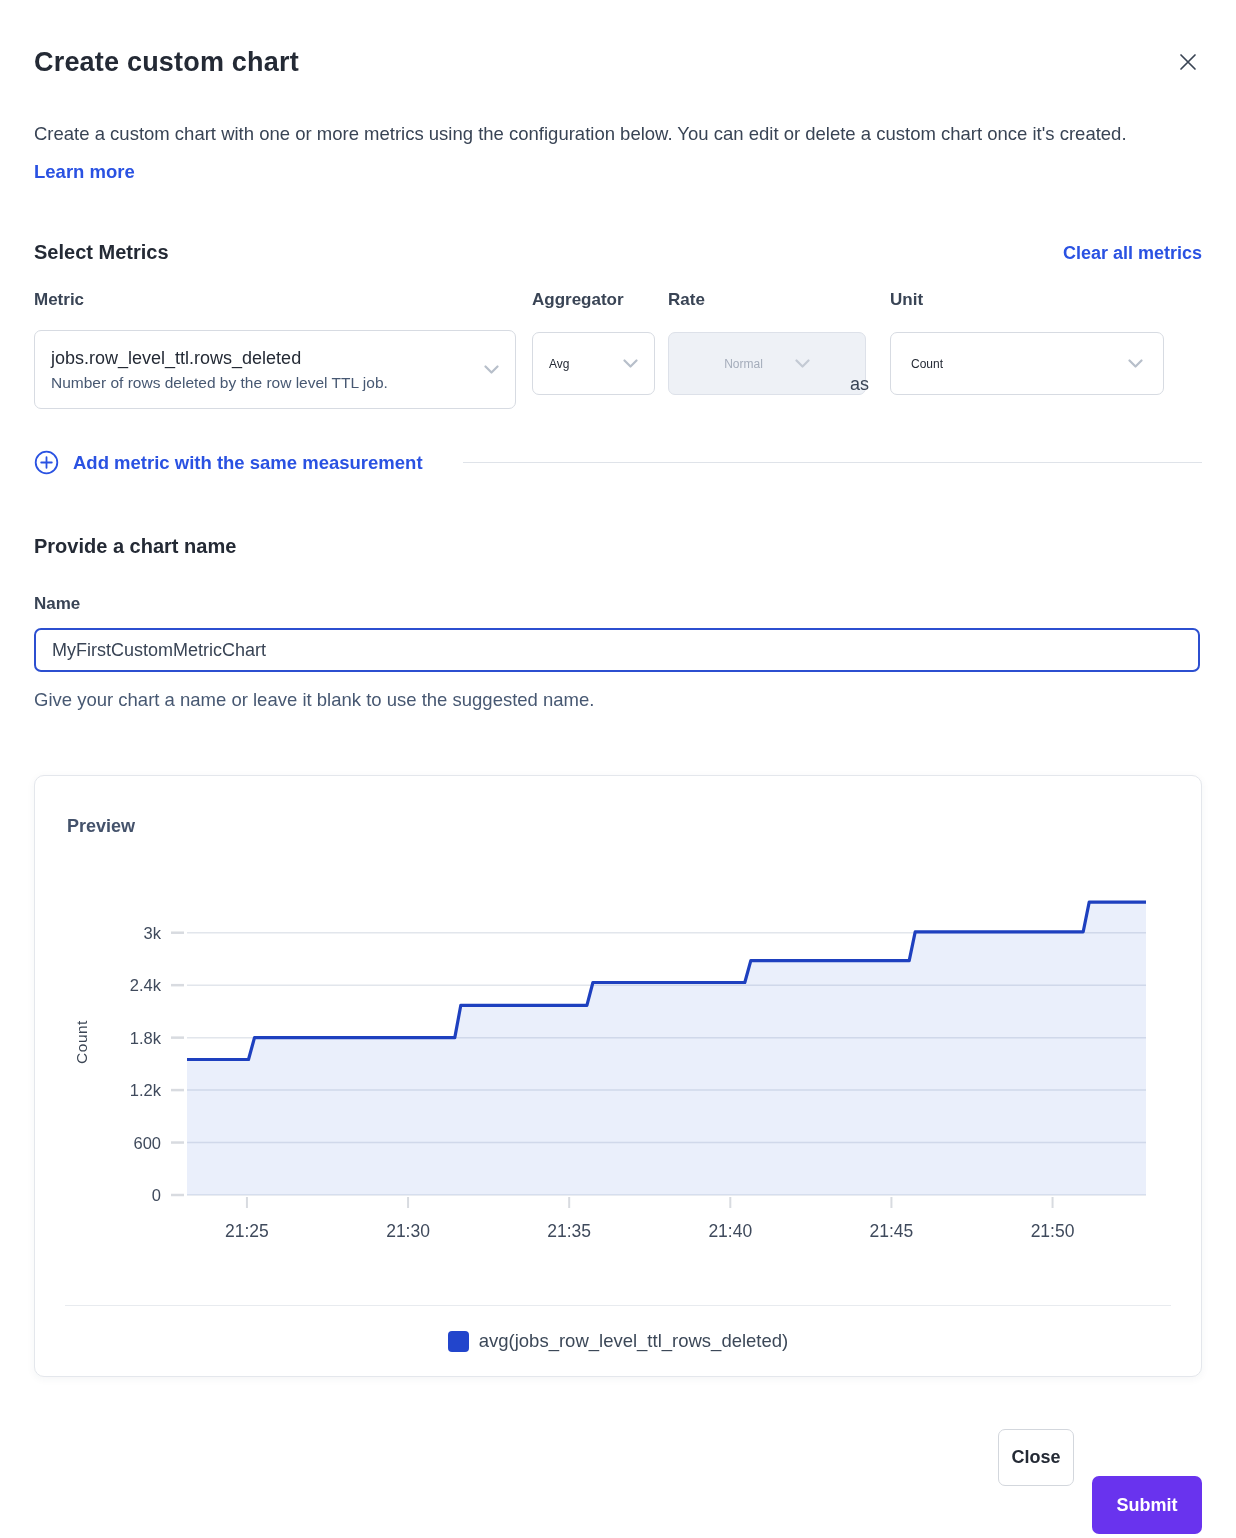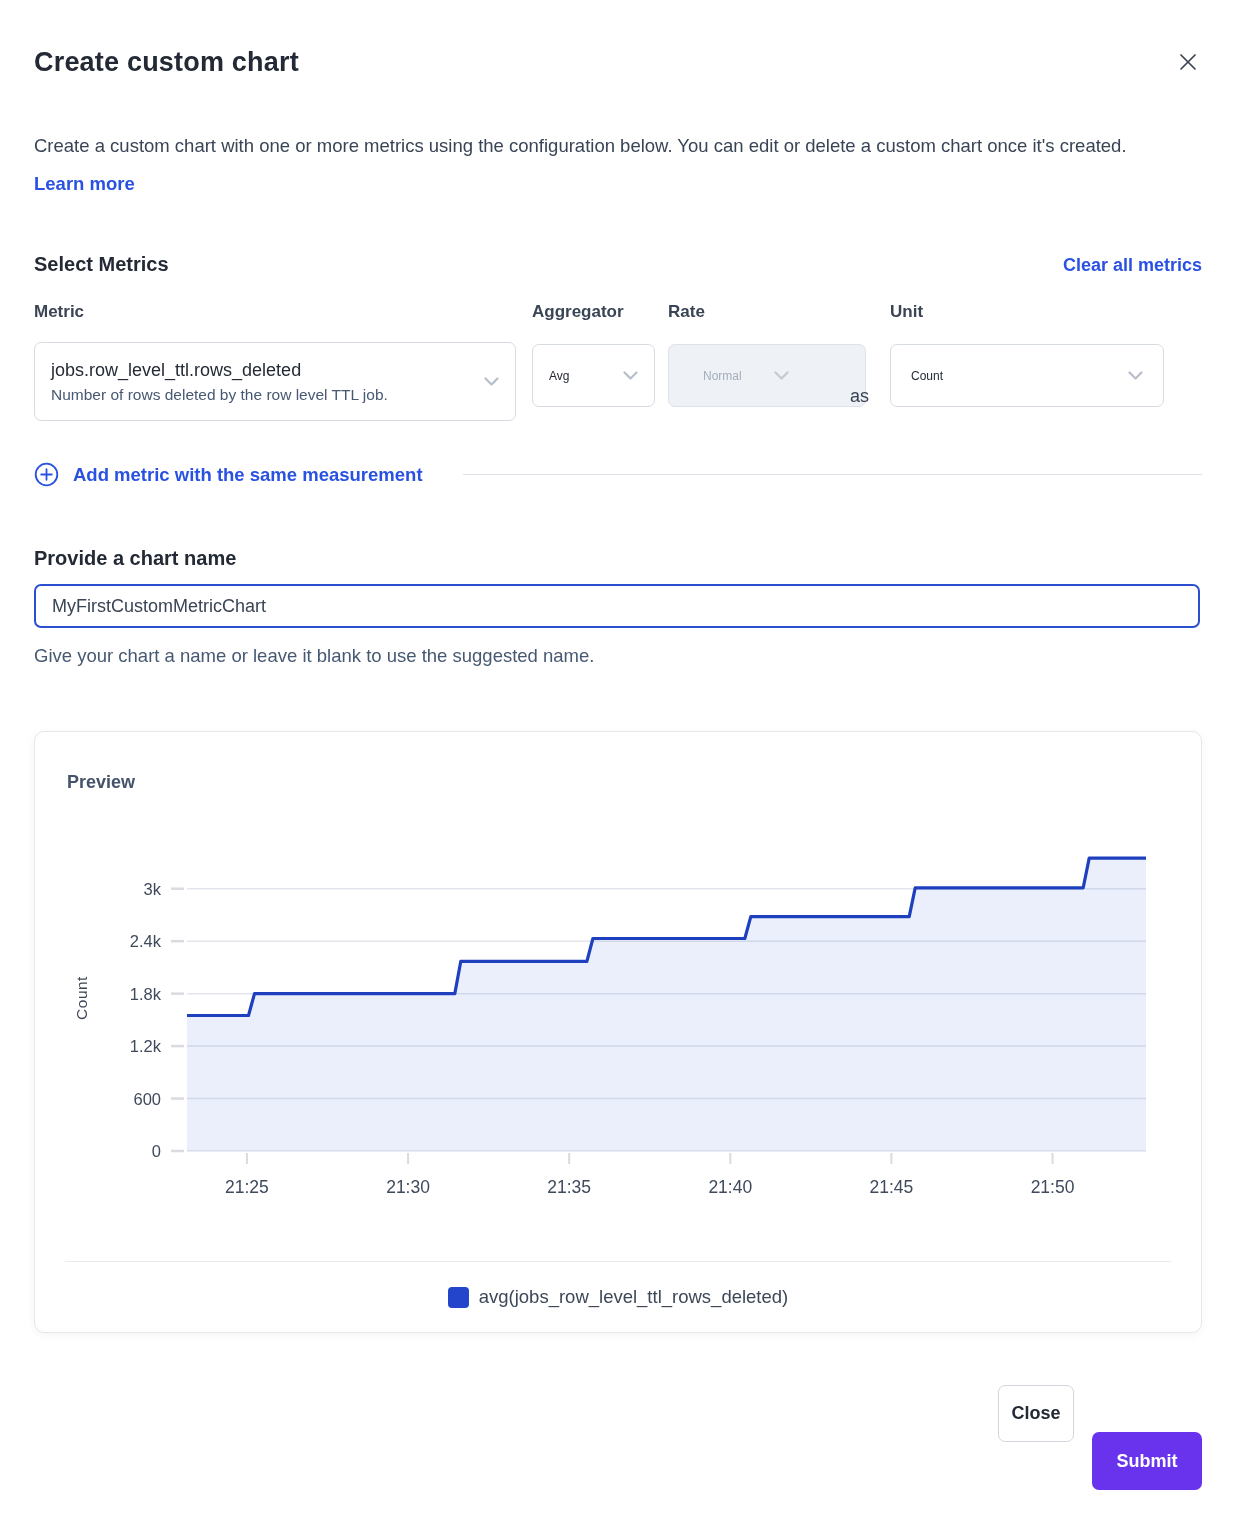--- a/index.html
+++ b/index.html
@@ -9,21 +9,21 @@
     font-family:"Liberation Sans","DejaVu Sans",sans-serif;
     color:#394455;
   }
   .page { width:1236px; height:1538px; padding:46px 34px 0 34px; }
 
   
   .header { display:flex; align-items:center; justify-content:space-between; }
   .title { font-size:27px; font-weight:700; color:#242a35; letter-spacing:.2px; }
   .close-btn { background:none; border:none; cursor:pointer; padding:4px; margin-top:2px; }
 
-  .desc { margin-top:48px; font-size:18.5px; line-height:38px; color:#394455; max-width:1145px; }
+  .desc { margin-top:36px; font-size:18.5px; line-height:38px; color:#394455; max-width:1145px; }
   .link { color:#2a52e2; text-decoration:none; font-weight:600; cursor:pointer; }
 
   
   .section-row { margin-top:50px; display:flex; justify-content:space-between; align-items:baseline; }
   .h2 { font-size:20px; font-weight:700; color:#242a35; }
   .clear-link { font-size:18px; font-weight:700; }
 
   .fields { position:relative; margin-top:26px; height:122px; }
   .f-label { position:absolute; top:0; font-size:17px; font-weight:700; color:#394455; }
   .lbl-metric { left:0; }
@@ -34,21 +34,21 @@
   .select-box {
     position:absolute; top:40px; background:#fff;
     border:1px solid #d7dbe2; border-radius:7px;
     display:flex; align-items:center; cursor:pointer;
   }
   .sb-metric { left:0; width:482px; height:79px; padding:0 16px; }
   .metric-texts { flex:1; min-width:0; }
   .metric-main { font-size:18px; color:#242a35; }
   .metric-sub { font-size:15.5px; color:#475872; margin-top:5px; }
   .sb-agg { left:498px; width:123px; height:63px; padding:0 16px; justify-content:space-between; top:42px; }
-  .sb-rate { left:634px; width:198px; height:63px; padding:0 34px; justify-content:flex-start; top:42px;
+  .sb-rate { left:634px; width:198px; height:63px; padding:0 34px; justify-content:center; top:42px;
              background:#eef1f6; border-color:#dde1e9; cursor:default;gap:32px; }
   .sb-unit { left:856px; width:274px; height:63px; padding:0 20px; justify-content:space-between; top:42px; }
   .sel-value { font-size:12px; color:#242a35; }
   .sel-value.disabled { color:#a5adbb; }
   .as-text { position:absolute; left:816px; top:84px; font-size:18px; color:#394455; }
 
   .add-row { margin-top:38px; display:flex; align-items:center; }
   .add-link { display:flex; align-items:center; gap:14px; font-size:18.5px; font-weight:700; cursor:pointer;justify-content:space-between; }
   .add-divider { flex:1; height:1px; background:#dfe3e9; margin-left:40px; }
 
@@ -164,20 +164,21 @@
           <circle cx="12.5" cy="12.5" r="10.8" fill="none" stroke="#2a52e2" stroke-width="1.8"></circle>
           <path d="M12.5 7.2 V17.8 M7.2 12.5 H17.8" stroke="#2a52e2" stroke-width="1.8" stroke-linecap="round"></path>
         </svg>
       </span>
       <span>Add metric with the same measurement</span>
     </a>
     <div class="add-divider"></div>
   </div>
 
   <div class="h2 name-heading">Provide a chart name</div>
+  <div class="name-label">Name</div>
   <input class="name-input" type="text" value="MyFirstCustomMetricChart" style="">
   <div class="name-helper">Give your chart a name or leave it blank to use the suggested name.</div>
 
   <div class="card">
     <div class="card-title">Preview</div>
     <div class="chart-wrap"><svg width="1166" height="388" viewBox="0 0 1166 388">
           <line x1="152" y1="316" x2="1111" y2="316" stroke="#e2e6ec" stroke-width="1.5"></line>
           <line x1="136" y1="316" x2="149" y2="316" stroke="#d8dbe0" stroke-width="2.5"></line>
           <text x="126" y="322" text-anchor="end" font-size="16.5" fill="#3f4a5c">0</text>
           <line x1="152" y1="263.54285714285714" x2="1111" y2="263.54285714285714" stroke="#e2e6ec" stroke-width="1.5"></line>

